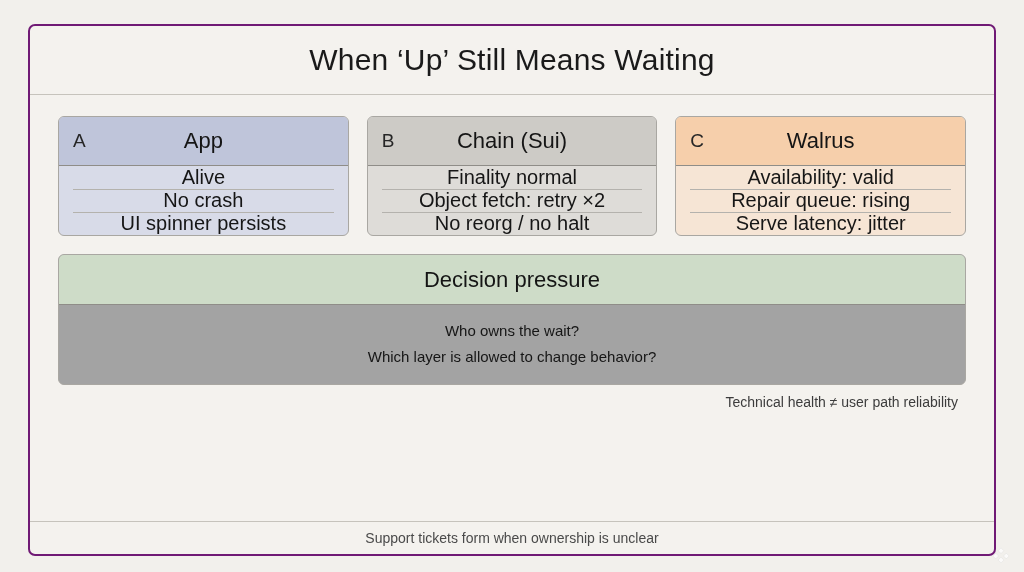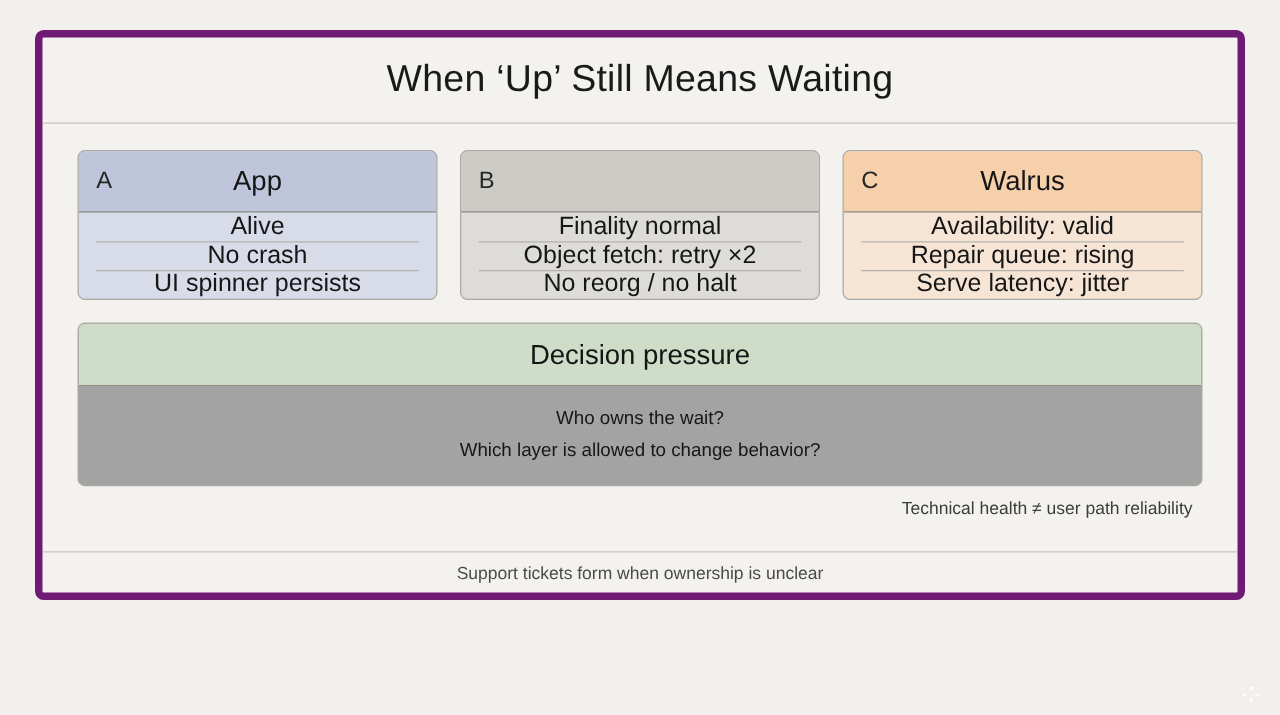--- a/index.html
+++ b/index.html
@@ -13,22 +13,22 @@
     font-family: "Liberation Sans", sans-serif;
     color: #1b1b1b;
     overflow: hidden;
   }
 
   .slide-frame {
     position: absolute;
     left: 28px;
     top: 24px;
     width: 968px;
-    height: 456px;
-    border: 6px solid #701a75;
+    height: 532px;
+    border: 2px solid #701a75;
     border-radius: 7px;
     background: #f4f2ee;
     box-sizing: border-box;
     display: flex;
     flex-direction: column;
   }
 
   
   .title-bar {
     height: 68px;
@@ -232,20 +232,21 @@
         <div class="card-body">
           <div class="card-row">Alive</div>
           <div class="card-row">No crash</div>
           <div class="card-row">UI spinner persists</div>
         </div>
       </div>
 
       <div class="card card-b">
         <div class="card-head">
           <span class="card-tag">B</span>
+          <span class="card-title">Chain (Sui)</span>
         </div>
         <div class="card-body">
           <div class="card-row">Finality normal</div>
           <div class="card-row">Object fetch: retry ×2</div>
           <div class="card-row">No reorg / no halt</div>
         </div>
       </div>
 
       <div class="card card-c">
         <div class="card-head">

